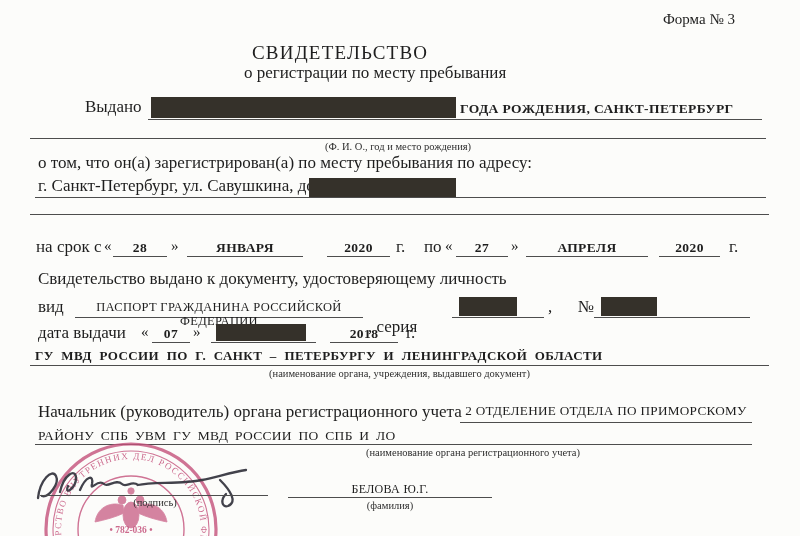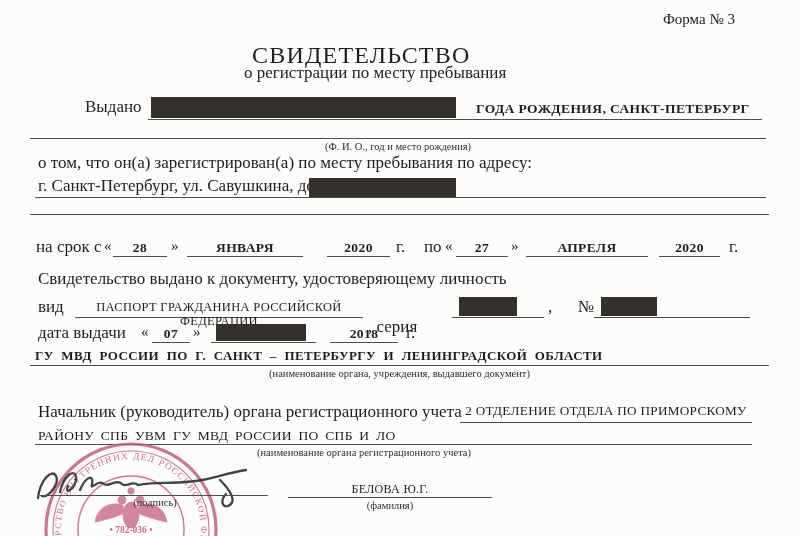--- a/index.html
+++ b/index.html
@@ -17,26 +17,26 @@
   .line{border-top:1.3px solid #4d4d4d;height:0;}
   .redact{background:#35312a;}
   .q{font-size:15px;}
 </style>
 </head>
 <body>
 
 <div class="sheet">
 
   <div class="abs" style="left:663px;top:11px;font-size:15px;">Форма № 3</div>
-  <div class="abs" style="left:252px;top:42px;font-size:24px;letter-spacing:1.2px;">СВИДЕТЕЛЬСТВО</div>
+  <div class="abs" style="left:252px;top:42px;font-size:19px;letter-spacing:1.2px;">СВИДЕТЕЛЬСТВО</div>
   <div class="abs t" style="left:244px;top:63px;">о регистрации по месту пребывания</div>
 
   <div class="abs t" style="left:85px;top:97px;">Выдано</div>
   <div class="abs redact" style="left:151px;top:97px;width:305px;height:21px;"></div>
-  <div class="abs val" style="left:460px;top:101px;margin-left:16px;">ГОДА РОЖДЕНИЯ, САНКТ-ПЕТЕРБУРГ</div>
+  <div class="abs val" style="left:460px;top:101px;">ГОДА РОЖДЕНИЯ, САНКТ-ПЕТЕРБУРГ</div>
   <div class="abs line" style="left:148px;top:119px;width:614px;"></div>
   <div class="abs line" style="left:30px;top:138px;width:736px;"></div>
   <div class="abs cap" style="left:30px;top:141px;width:736px;">(Ф. И. О., год и место рождения)</div>
 
   <div class="abs t" style="left:38px;top:153px;">о том, что он(а) зарегистрирован(а) по месту пребывания по адресу:</div>
   <div class="abs t" style="left:38px;top:176px;">г. Санкт-Петербург, ул. Савушкина, дом</div>
   <div class="abs redact" style="left:309px;top:178px;width:147px;height:19px;"></div>
   <div class="abs line" style="left:35px;top:197px;width:731px;"></div>
   <div class="abs line" style="left:30px;top:214px;width:739px;"></div>
 
@@ -83,21 +83,21 @@
   </div>
 
   <div class="abs val" style="left:35px;top:349px;font-size:13px;word-spacing:4px;">ГУ МВД РОССИИ ПО Г. САНКТ – ПЕТЕРБУРГУ И ЛЕНИНГРАДСКОЙ ОБЛАСТИ</div>
   <div class="abs line" style="left:30px;top:365px;width:739px;"></div>
   <div class="abs cap" style="left:30px;top:368px;width:739px;">(наименование органа, учреждения, выдавшего документ)</div>
 
   <div class="abs t" style="left:38px;top:402px;">Начальник (руководитель) органа регистрационного учета</div>
   <div class="abs ul valr" style="left:460px;top:403px;width:292px;height:19px;font-size:13.2px;">2 ОТДЕЛЕНИЕ ОТДЕЛА ПО ПРИМОРСКОМУ</div>
   <div class="abs valr" style="left:38px;top:428px;font-size:13.5px;word-spacing:3px;">РАЙОНУ СПБ УВМ ГУ МВД РОССИИ ПО СПБ И ЛО</div>
   <div class="abs line" style="left:35px;top:444px;width:717px;"></div>
-  <div class="abs cap" style="left:164px;top:447px;width:400px;">(наименование органа регистрационного учета)</div>
+  <div class="abs cap" style="left:180px;top:447px;width:400px;text-align:right;">(наименование органа регистрационного учета)</div>
 
   <svg class="abs" style="left:38px;top:441px;" width="186" height="95" viewBox="0 0 186 95">
     <g fill="none" stroke="#c4517b" opacity="0.8">
       <circle cx="93" cy="88" r="85" stroke-width="3.2"></circle>
       <circle cx="93" cy="88" r="78" stroke-width="1.1"></circle>
       <circle cx="93" cy="88" r="53" stroke-width="1.4"></circle>
     </g>
     <defs>
       <path id="ringPath" d="M 48,141.6 A 70,70 0 1 1 138,141.6" fill="none"></path>
     </defs>

